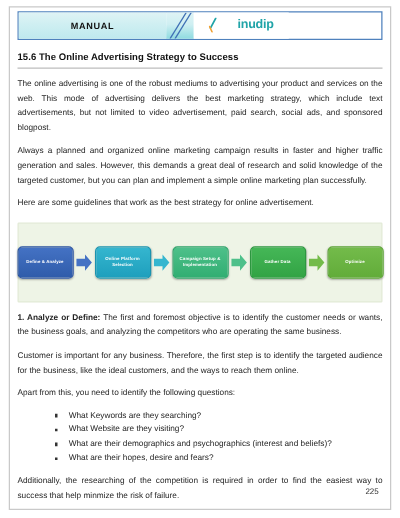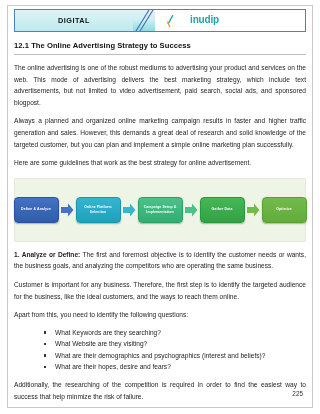--- a/index.html
+++ b/index.html
@@ -237,21 +237,21 @@
 </head>
 <body>
 
 <div class="page">
   <div class="page-frame"></div>
 
   <div class="content">
 
     <div class="header-table">
       <div class="hdr-cell hdr-manual">
-        <span class="hdr-text">DIGITAL</span>
+        <span class="hdr-text">MANUAL</span>
       </div>
       <div class="hdr-cell hdr-slash">
         <svg class="diag" width="22" height="21" viewBox="0 0 22 21">
           <line x1="3" y1="21" x2="16" y2="0" stroke="#3f6fb5" stroke-width="1.1"></line>
           <line x1="7" y1="21" x2="20" y2="0" stroke="#3f6fb5" stroke-width="1.1"></line>
         </svg>
       </div>
       <div class="hdr-cell hdr-logo">
         <div class="logo-col">
           <div class="logo-wrap">
@@ -261,21 +261,21 @@
                 <path d="M0.6 7.2 L2.6 11.4" stroke="#f0a030" stroke-width="1.3" fill="none" stroke-linecap="round"></path>
               </svg>
             </span>
             <span class="logo-text">inudip</span>
           </div>
           <div class="logo-sub"></div>
         </div>
       </div>
     </div>
 
-    <h1 class="sec-title">12.1 The Online Advertising Strategy to Success</h1>
+    <h1 class="sec-title">15.6 The Online Advertising Strategy to Success</h1>
     <hr class="rule">
 
     <p class="body first">The online advertising is one of the robust mediums to advertising your product and services on the web. This mode of advertising delivers the best marketing strategy, which include text advertisements, but not limited to video advertisement, paid search, social ads, and sponsored blogpost.</p>
     <p class="body">Always a planned and organized online marketing campaign results in faster and higher traffic generation and sales. However, this demands a great deal of research and solid knowledge of the targeted customer, but you can plan and implement a simple online marketing plan successfully.</p>
     <p class="body">Here are some guidelines that work as the best strategy for online advertisement.</p>
 
     <div class="diagram">
       <div class="flow">
 
         <div class="node n1">Define &amp; Analyze</div>

